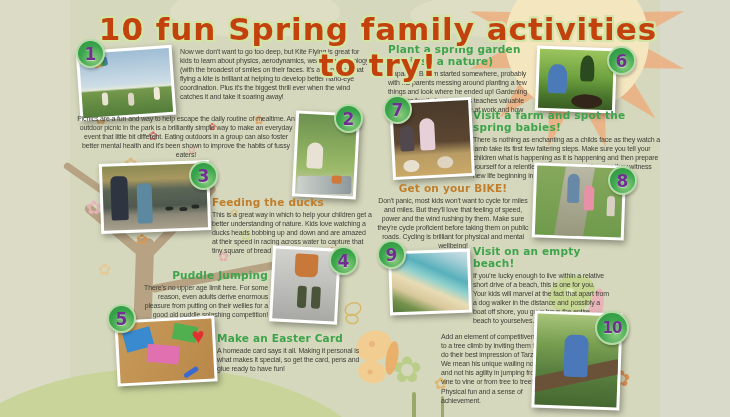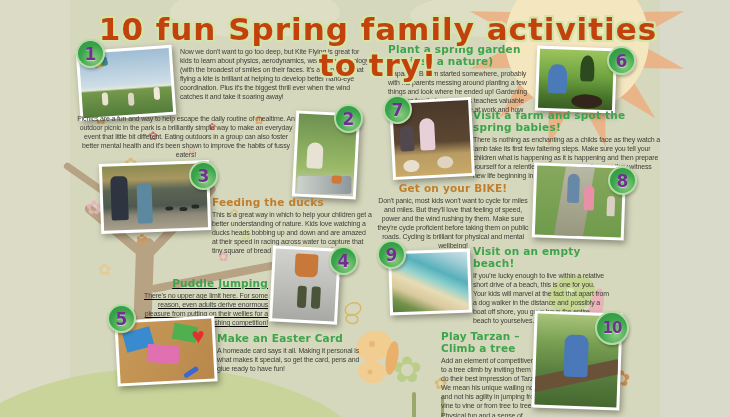--- a/index.html
+++ b/index.html
@@ -85,21 +85,21 @@
   
   .i1 .photo{left:78px;top:48px;width:90px;height:64px;transform:rotate(-4deg);}
   .i1 .text{position:absolute;left:180px;top:45px;width:190px;}
   .i2 .photo{left:294px;top:112px;width:58px;height:80px;transform:rotate(3deg);}
   .i2 .text{position:absolute;left:75px;top:112px;width:222px;}
   .i2 h2{text-align:center;padding-left:96px;}
   .i2 p{text-align:center;}
   .i3 .photo{left:100px;top:162px;width:104px;height:64px;transform:rotate(-2deg);}
   .i3 .text{position:absolute;left:212px;top:196px;width:160px;}
   .i4 .photo{left:271px;top:247px;width:62px;height:70px;transform:rotate(3deg);}
-  .i4 .text{position:absolute;left:142px;top:277px;width:126px;text-decoration:underline;}
+  .i4 .text{position:absolute;left:142px;top:269px;width:126px;}
   .i4 h2,.i4 p{text-align:right;}
   .i5 .photo{left:116px;top:318px;width:94px;height:60px;transform:rotate(-3deg);}
   .i5 .text{position:absolute;left:217px;top:332px;width:152px;}
   .i6 .photo{left:536px;top:47px;width:74px;height:59px;transform:rotate(2deg);}
   .i6 .text{position:absolute;left:388px;top:43px;width:150px;}
   .i7 .photo{left:391px;top:99px;width:76px;height:73px;transform:rotate(-3deg);}
   .i7 .text{position:absolute;left:473px;top:109px;width:192px;}
   .i8 .photo{left:533px;top:164px;width:86px;height:69px;transform:rotate(2deg);}
   .i8 .text{position:absolute;left:374px;top:182px;width:158px;}
   .i8 h2,.i8 p{text-align:center;}
@@ -342,21 +342,20 @@
     </div>
 
   <section class="item i10">
     <div class="photo" title="girl climbing a tree">
       <div class="scene s-tree">
           <span class="acc branchp"></span>
         <span class="acc girl"></span>
         </div>
     </div>
     <div class="text">
-      <h2 style="color: rgb(62, 164, 75);">Play Tarzan – Climb a tree</h2>
       <p>Add an element of competitiveness to a tree climb by inviting them to do their best impression of Tarzan! We mean his unique wailing noise and not his agility in jumping from vine to vine or from tree to tree! Physical fun and a sense of achievement.</p>
     </div>
   </section>
   <div class="badge b10 bp10">
       <span>10</span>
     </div>
 
 </div>
 
 </body></html>

